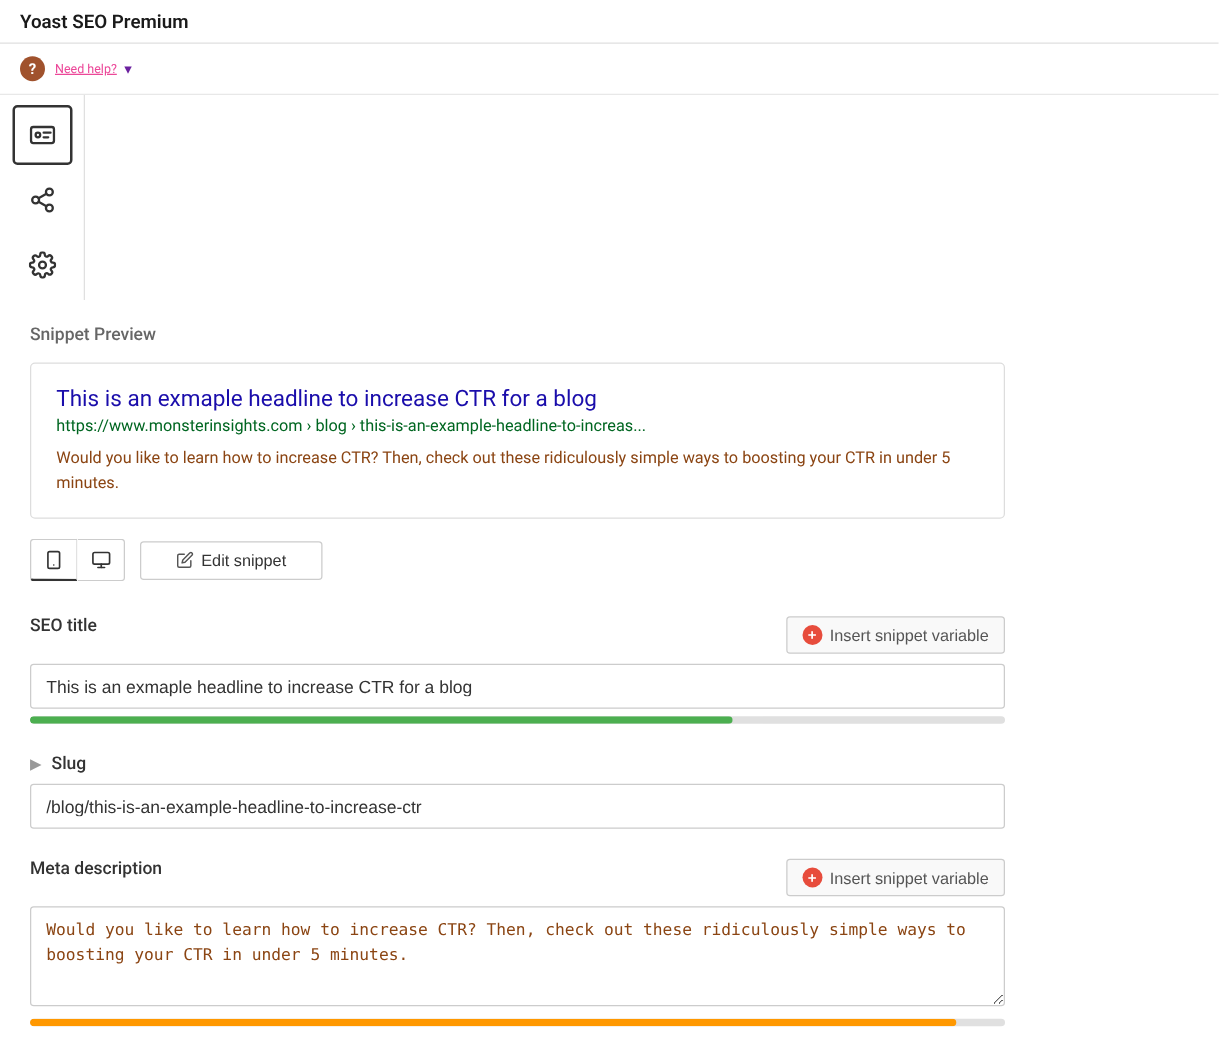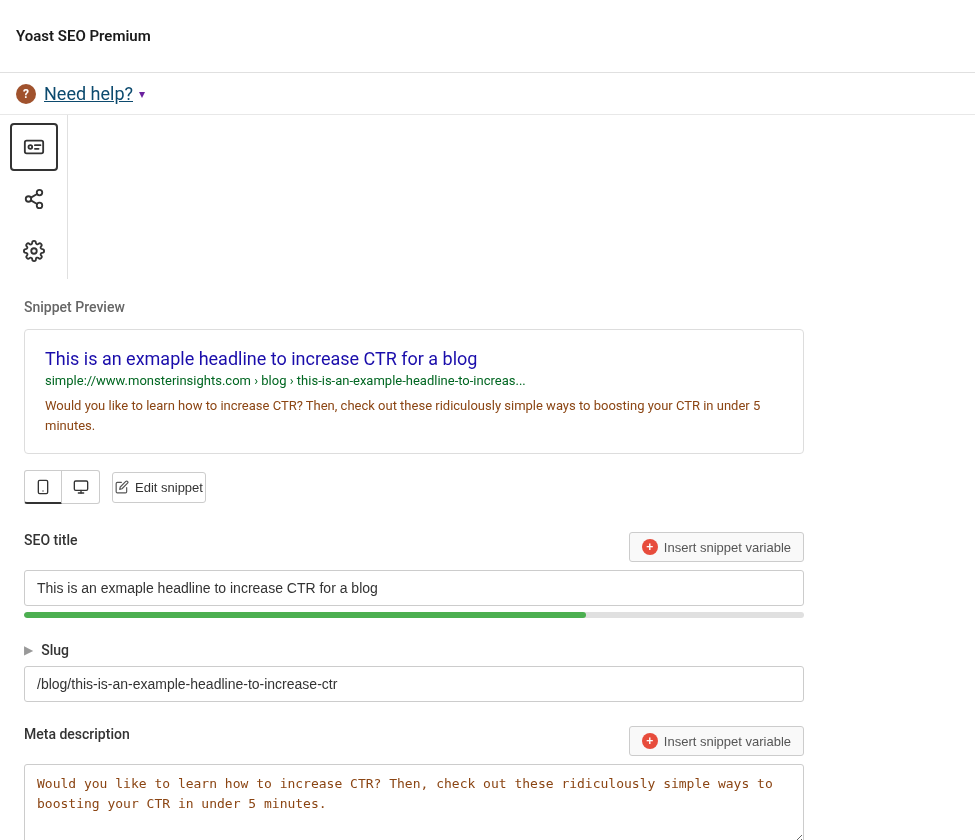--- a/index.html
+++ b/index.html
@@ -6,21 +6,21 @@
     body {
       font-family: -apple-system, BlinkMacSystemFont, "Segoe UI", Roboto, Arial, sans-serif;
       font-size: 14px;
       background: #fff;
       color: #333;
       width: 975px;
       min-height: 840px;
     }
 
     .top-header {
-      padding: 27px 16px;
+      padding: 8px 16px;
       border-bottom: 1px solid #e0e0e0;
     }
 
     .top-header h1 {
       font-size: 15px;
       font-weight: 600;
       color: #1a1a1a;
     }
 
     .help-bar {
@@ -39,24 +39,24 @@
       align-items: center;
       justify-content: center;
       color: white;
       font-size: 12px;
       font-weight: bold;
       margin-right: 8px;
       cursor: pointer;
     }
 
     .help-link {
-      color: #0c4a6e;
+      color: #ec4899;
       text-decoration: underline;
       cursor: pointer;
-      font-size: 18px;
+      font-size: 10px;
     }
 
     .chevron-down {
       display: inline-block;
       margin-left: 6px;
       color: #6b219f;
       font-size: 12px;
       cursor: pointer;
     }
 
@@ -160,21 +160,21 @@
 
     .device-btn:nth-child(2) {
       border-left: none;
       border-radius: 0 3px 3px 0;
     }
 
     .edit-snippet-btn {
       display: flex;
       align-items: center;
       gap: 6px;
-      padding: 7px 2px;
+      padding: 7px 28px;
       border: 1px solid #ccc;
       background: #fff;
       cursor: pointer;
       border-radius: 3px;
       margin-left: 12px;
       font-size: 13px;
       color: #333;
     }
 
     .field-group {
@@ -315,21 +315,21 @@
       </svg>
     </div>
   </div>
 
   <div class="content">
 
     <div class="section-title">Snippet Preview</div>
 
     <div class="snippet-preview-box">
       <div class="snippet-title">This is an exmaple headline to increase CTR for a blog</div>
-      <div class="snippet-url">simple://www.monsterinsights.com › blog › this-is-an-example-headline-to-increas...</div>
+      <div class="snippet-url">https://www.monsterinsights.com › blog › this-is-an-example-headline-to-increas...</div>
       <div class="snippet-description">Would you like to learn how to increase CTR? Then, check out these ridiculously simple ways to boosting your CTR in under 5 minutes.</div>
     </div>
 
     <div class="snippet-controls">
       <button class="device-btn" title="Mobile view">
         <svg width="16" height="16" viewBox="0 0 24 24" fill="none" stroke="#333" stroke-width="2" stroke-linecap="round" stroke-linejoin="round">
           <rect x="5" y="2" width="14" height="20" rx="2" ry="2"></rect>
           <line x1="12" y1="18" x2="12.01" y2="18"></line>
         </svg>
       </button>

